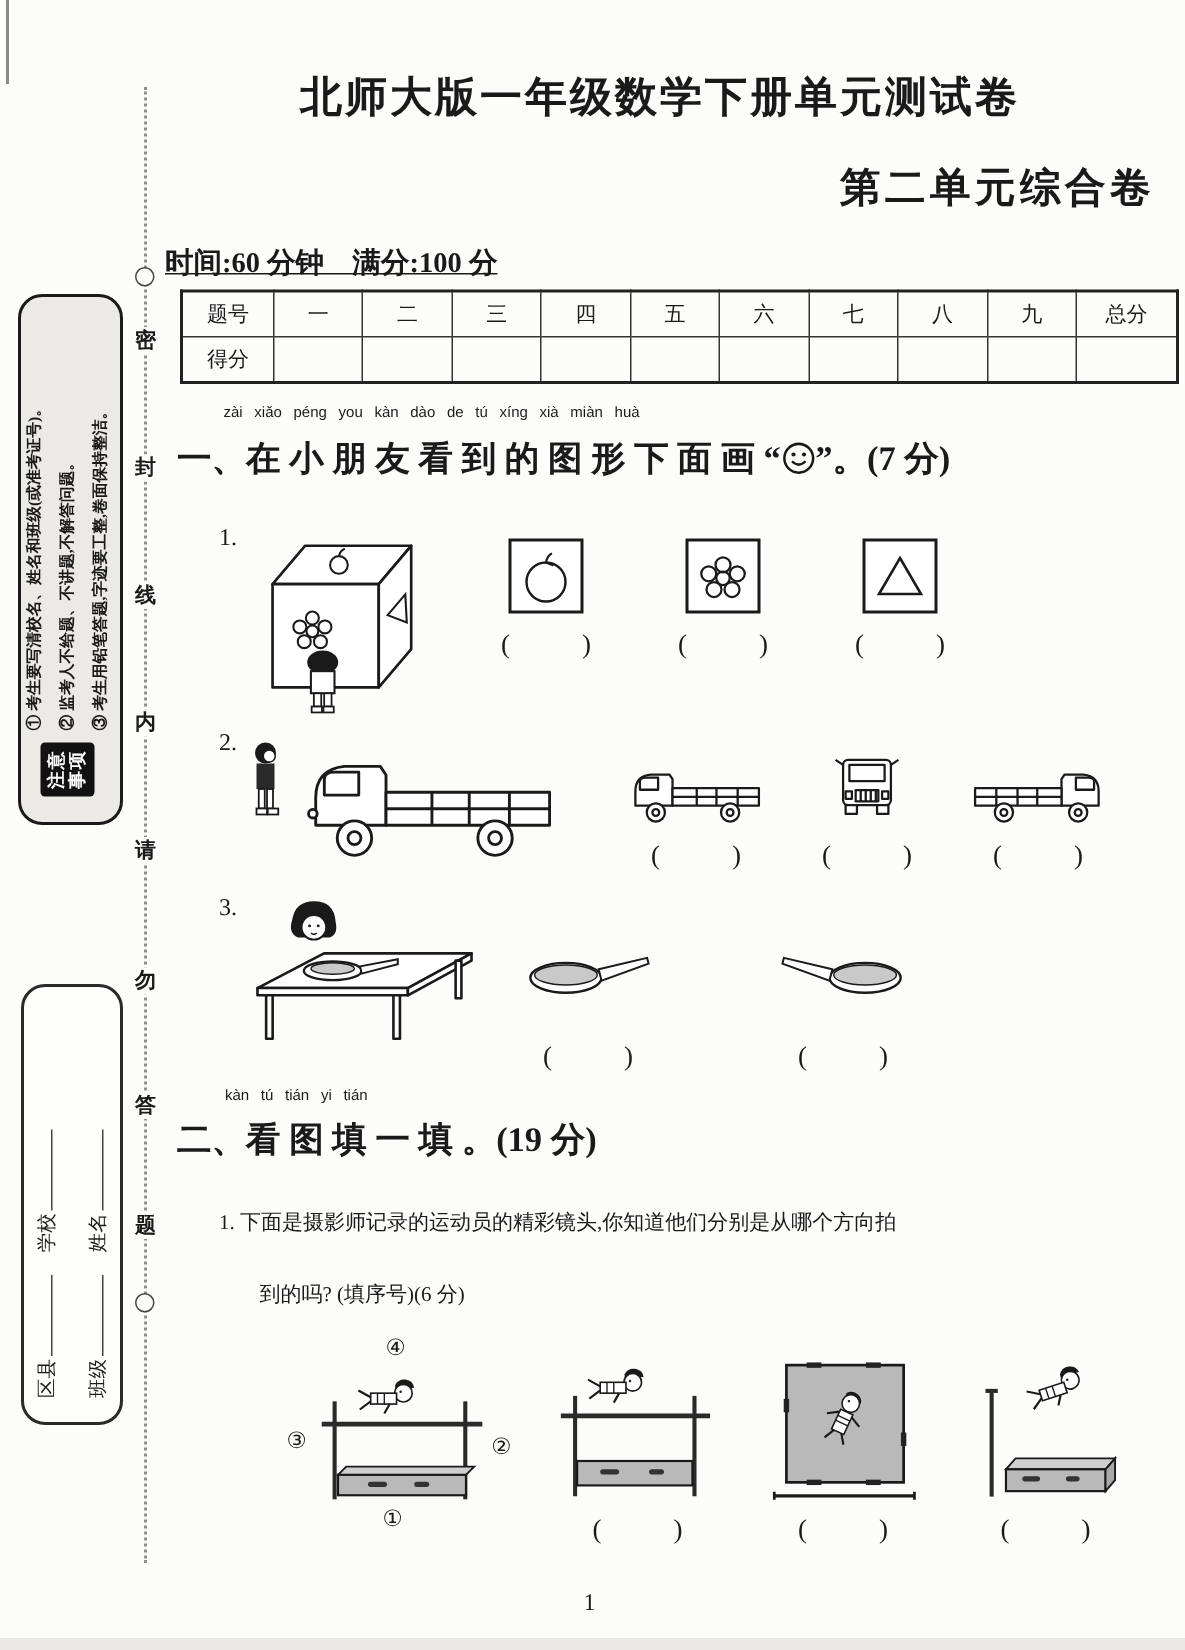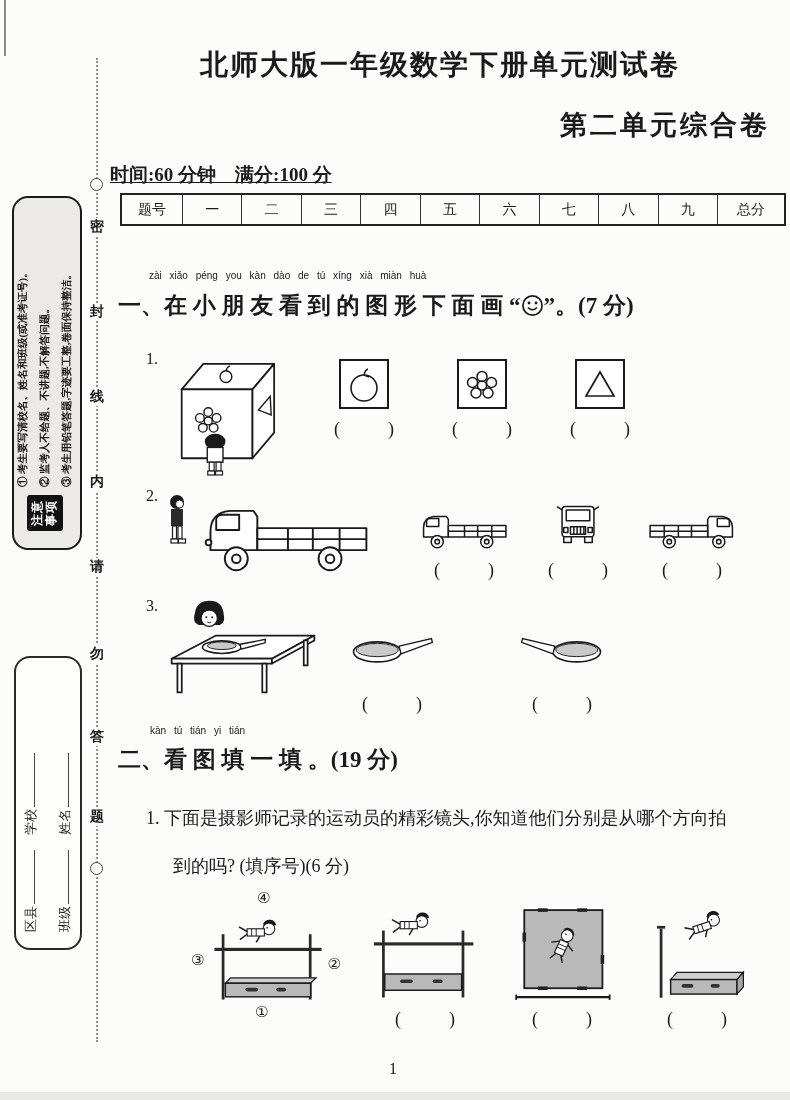--- a/index.html
+++ b/index.html
@@ -45,21 +45,21 @@
   .score-table{left:120px;top:193px;width:666px;border-collapse:collapse;
                border:2.2px solid #222;table-layout:fixed;padding-left:28px;}
   .score-table td{border:1.4px solid #333;height:27px;text-align:center;font-size:14px;}
   
   .pinyin{font-family:"Liberation Sans",sans-serif;font-size:10px;word-spacing:5px;}
   .pinyin1{left:149px;top:270px;}
   .pinyin2{left:150px;top:725px;}
   .sec-head{font-size:23px;font-weight:bold;display:flex;align-items:center;}
   .h1{left:118px;top:290px;}
   .h2{left:118px;top:744px;}
-  .qtext{font-size:18px;}
+  .qtext{font-size:14px;}
   .q1a{left:146px;top:806px;}
   .q1b{left:173px;top:854px;}
   
   .item-row{display:flex;align-items:flex-start;}
   #item1{left:146px;top:350px;}
   #item2{left:146px;top:487px;}
   #item3{left:146px;top:597px;}
   .item-num{font-size:16px;margin-right:6px;}
   .opt{display:flex;flex-direction:column;align-items:center;gap:9px;}
   .answer{width:60px;display:flex;justify-content:space-between;font-size:18px;}
@@ -132,20 +132,33 @@
     <td>一</td>
     <td>二</td>
     <td>三</td>
     <td>四</td>
     <td>五</td>
     <td>六</td>
     <td>七</td>
     <td>八</td>
     <td>九</td>
     <td style="width:64px">总分</td>
+  </tr>
+  <tr>
+    <td>得分</td>
+    <td></td>
+        <td></td>
+    <td></td>
+        <td></td>
+    <td></td>
+        <td></td>
+    <td></td>
+        <td></td>
+    <td></td>
+        <td></td>
   </tr>
 </tbody>
   </table>
 
 <div class="abs pinyin pinyin1">zài xiǎo péng you kàn dào de tú xíng xià miàn huà</div>
 <div class="abs sec-head h1">
   <span>一、在 小  朋  友 看  到  的  图  形  下  面  画 “</span>
   <svg width="23" height="23" viewBox="0 0 23 23">
     <circle cx="11.5" cy="11.5" r="9.6" fill="none" stroke="#1a1a1a" stroke-width="1.7"></circle>
     <circle cx="8" cy="9" r="1.4" fill="#1a1a1a"></circle>

